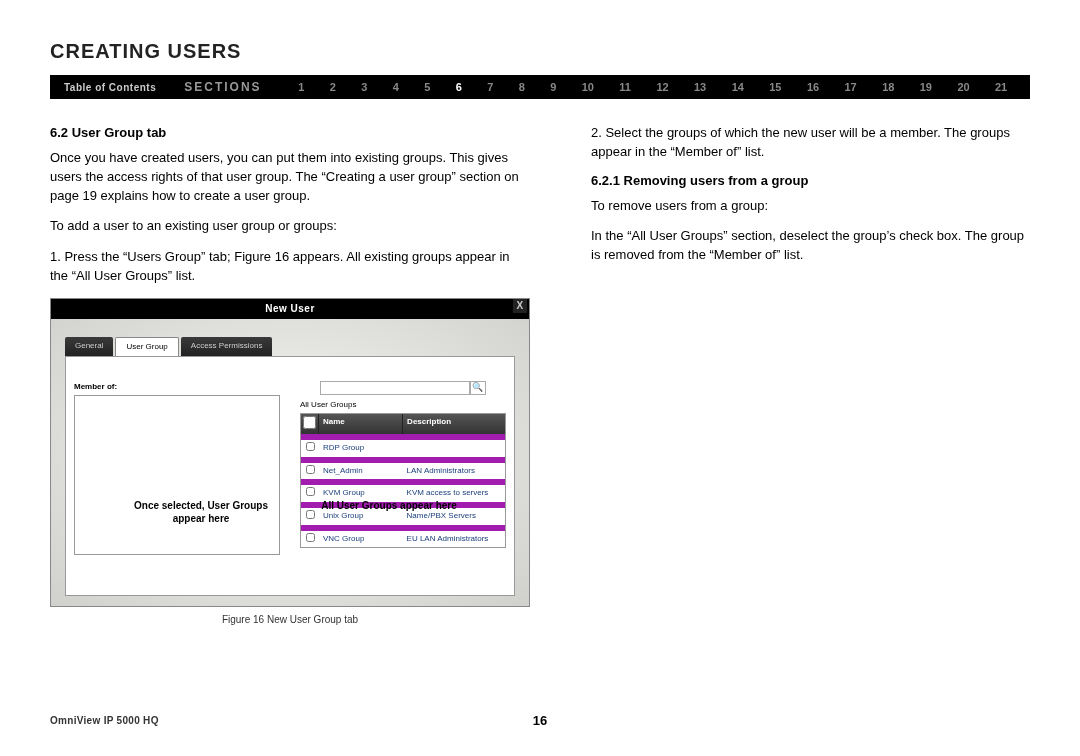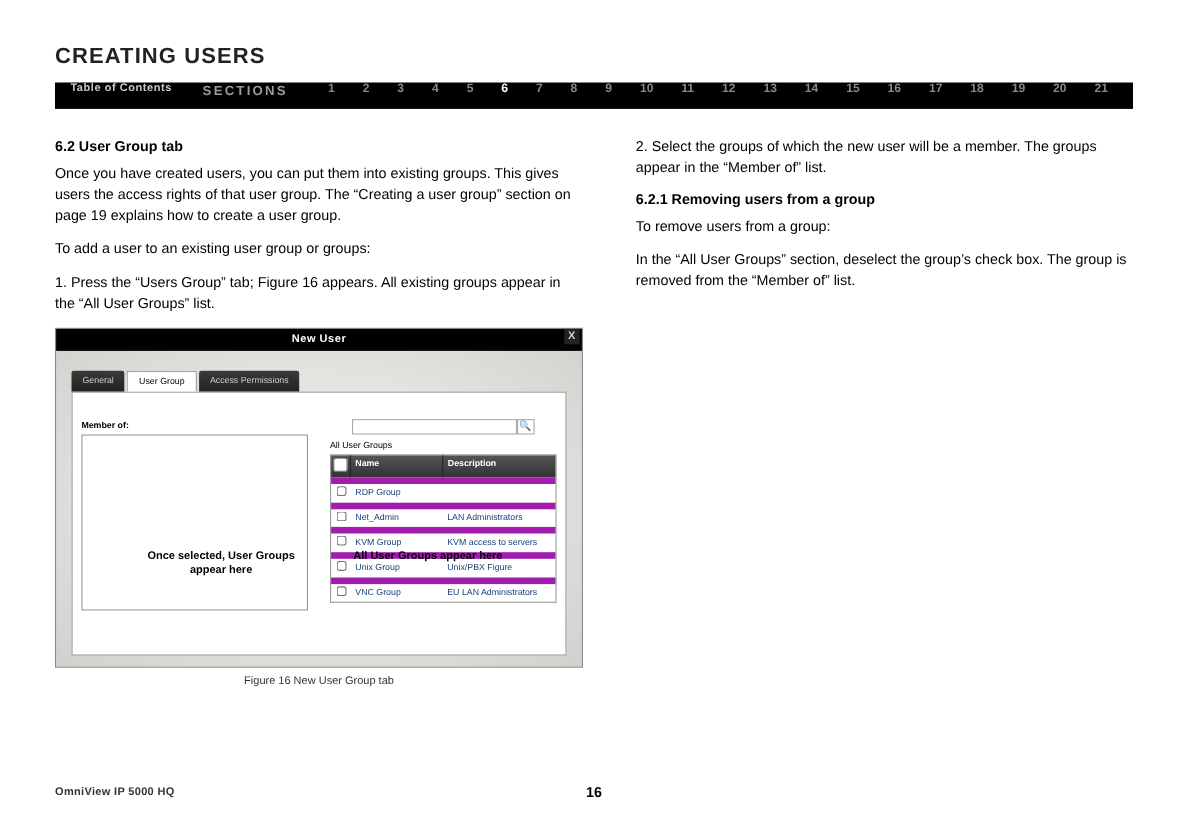--- a/index.html
+++ b/index.html
@@ -1,28 +1,28 @@
 <!DOCTYPE html>
 <html><head>
 <meta charset="utf-8">
 <style>
   * { box-sizing: border-box; margin: 0; padding: 0; }
   html, body { width: 1080px; height: 756px; font-family: Arial, Helvetica, sans-serif; background: #fff; color: #000; }
   .page { width: 1080px; height: 756px; position: relative; padding: 40px 50px 30px 50px; }
 
   .page-title { font-size: 20px; font-weight: bold; letter-spacing: 1px; color: #222; margin-bottom: 12px; font-family: Arial, sans-serif; }
 
-  .nav-bar { display: flex; background: #000; height: 24px; font-size: 11px; color: #bbb; margin-bottom: 25px; }
+  .nav-bar { display: flex; align-items: center; background: #000; height: 24px; font-size: 11px; color: #bbb; margin-bottom: 25px; }
   .toc-label { padding: 0 14px; font-weight: bold; letter-spacing: 0.5px; color: #ccc; font-size: 10px; }
   .sections-label { padding: 0 14px; font-weight: bold; letter-spacing: 2px; color: #999; font-size: 12px; }
   .section-nums { display: flex; flex: 1; justify-content: space-around; padding: 0 10px; }
   .section-num { color: #888; font-weight: bold; font-size: 11px; cursor: pointer; }
   .section-num.active { color: #fff; }
 
-  .columns { display: flex; gap: 48px; }
+  .columns { display: flex; gap: 61px; }
   .col { flex: 1; font-size: 13px; line-height: 1.45; }
   .heading62 { font-weight: bold; margin-bottom: 6px; }
   .para { margin-bottom: 12px; }
   .heading621 { font-weight: bold; margin-bottom: 6px; }
   .step { margin-bottom: 10px; }
 
   .figure-wrap { margin-top: 12px; }
   .figure { border: 1px solid #888; width: 480px; background: radial-gradient(ellipse at center, #f7f7f5 0%, #d0d0cc 100%); padding: 0 0 10px 0; position: relative; }
   .fig-header { background: #000; color: #fff; font-size: 10px; text-align: center; padding: 3px 0; position: relative; font-weight: bold; letter-spacing: 0.5px; }
   .close-x { position: absolute; right: 2px; top: 0px; width: 14px; height: 14px; background: #222; color: #ccc; font-size: 10px; line-height: 14px; text-align: center; }
@@ -146,21 +146,21 @@
                         <div class="gr-desc">LAN Administrators</div>
                       </div>
                       <div class="grid-row">
                         <div class="gr-cb"><input type="checkbox" style=""></div>
                         <div class="gr-name">KVM Group</div>
                         <div class="gr-desc">KVM access to servers</div>
                       </div>
                       <div class="grid-row">
                         <div class="gr-cb"><input type="checkbox" style=""></div>
                         <div class="gr-name">Unix Group</div>
-                        <div class="gr-desc">Unix/PBX Figure</div>
+                        <div class="gr-desc">Name/PBX Servers</div>
                       </div>
                       <div class="grid-row">
                         <div class="gr-cb"><input type="checkbox" style=""></div>
                         <div class="gr-name">VNC Group</div>
                         <div class="gr-desc">EU LAN Administrators</div>
                       </div>
                     </div>
                 </div>
               </div>
             </div>

